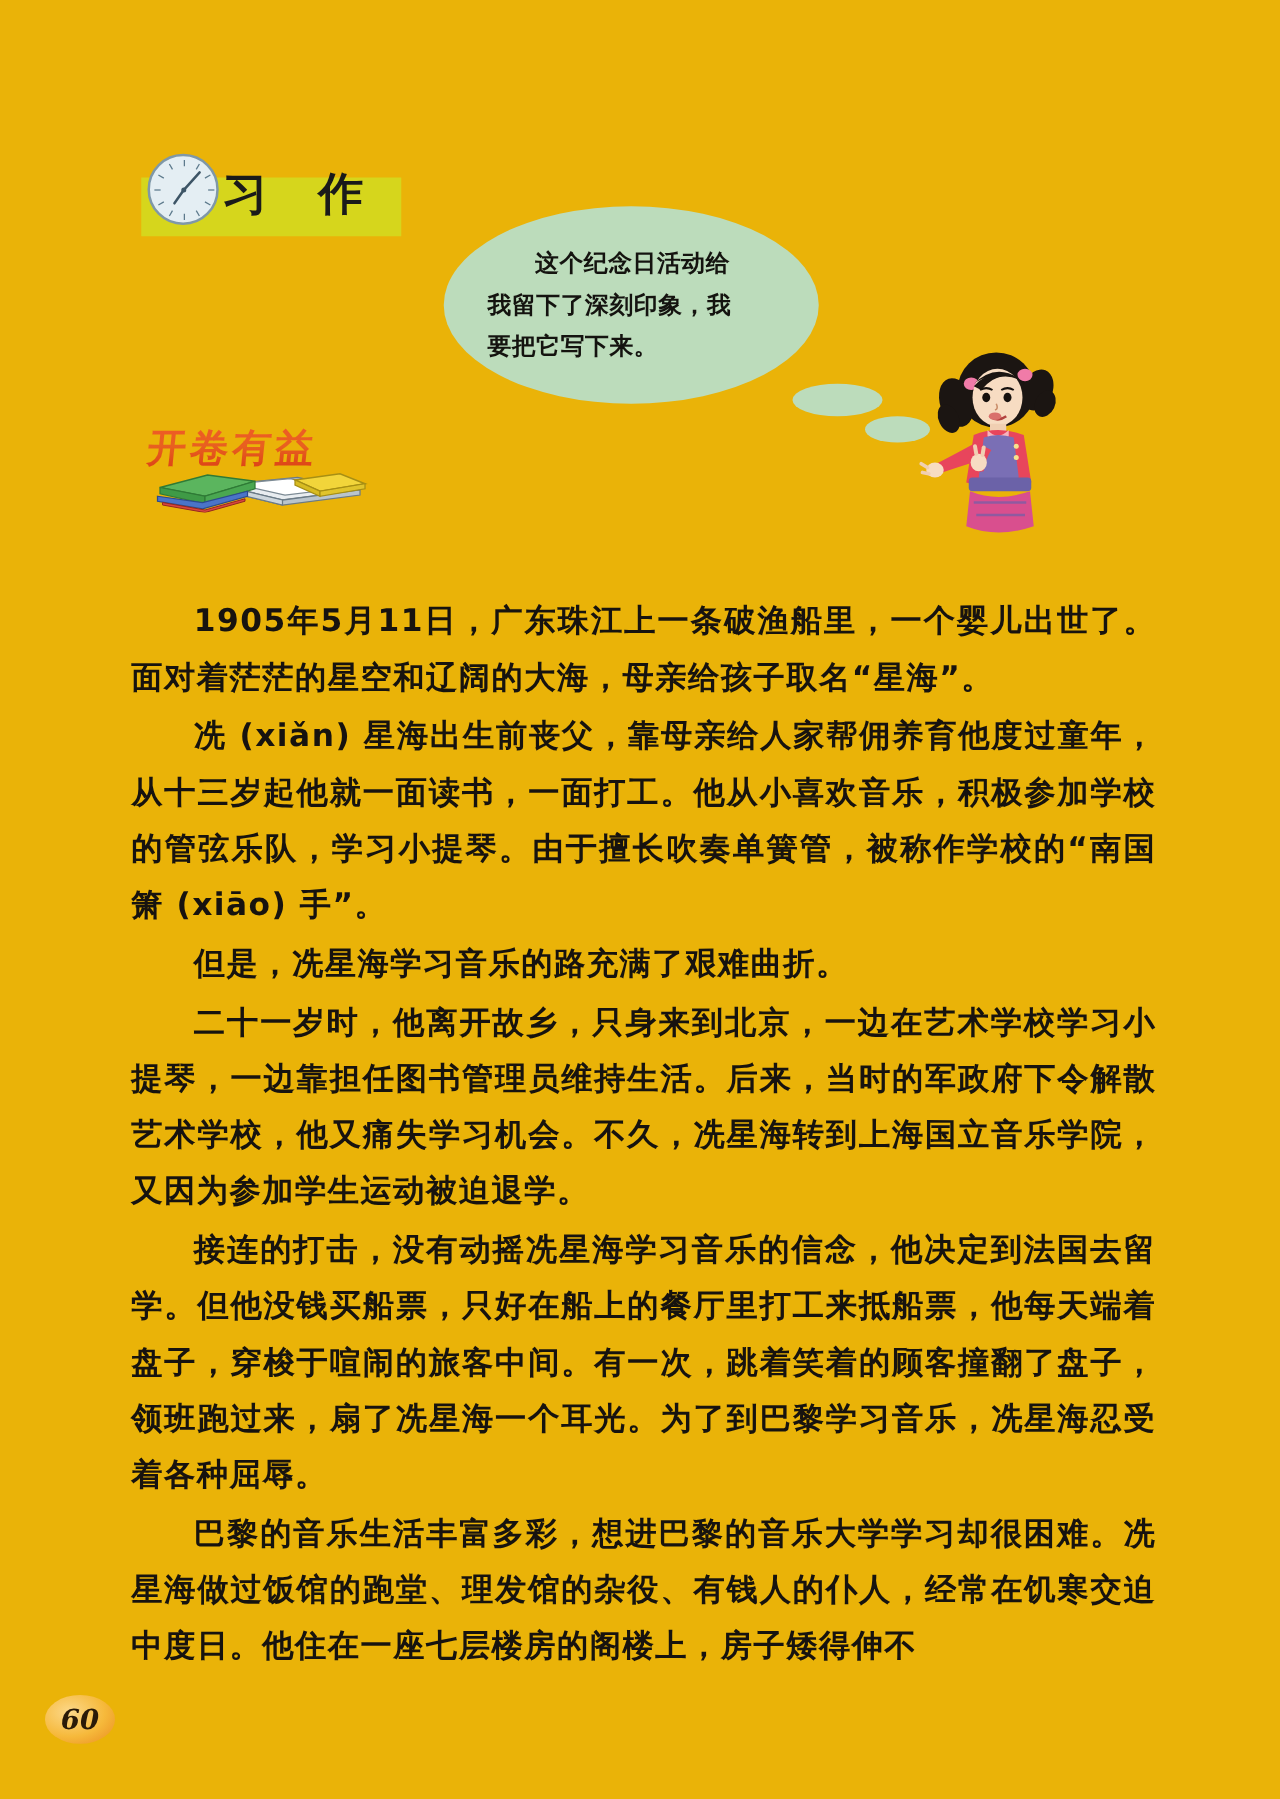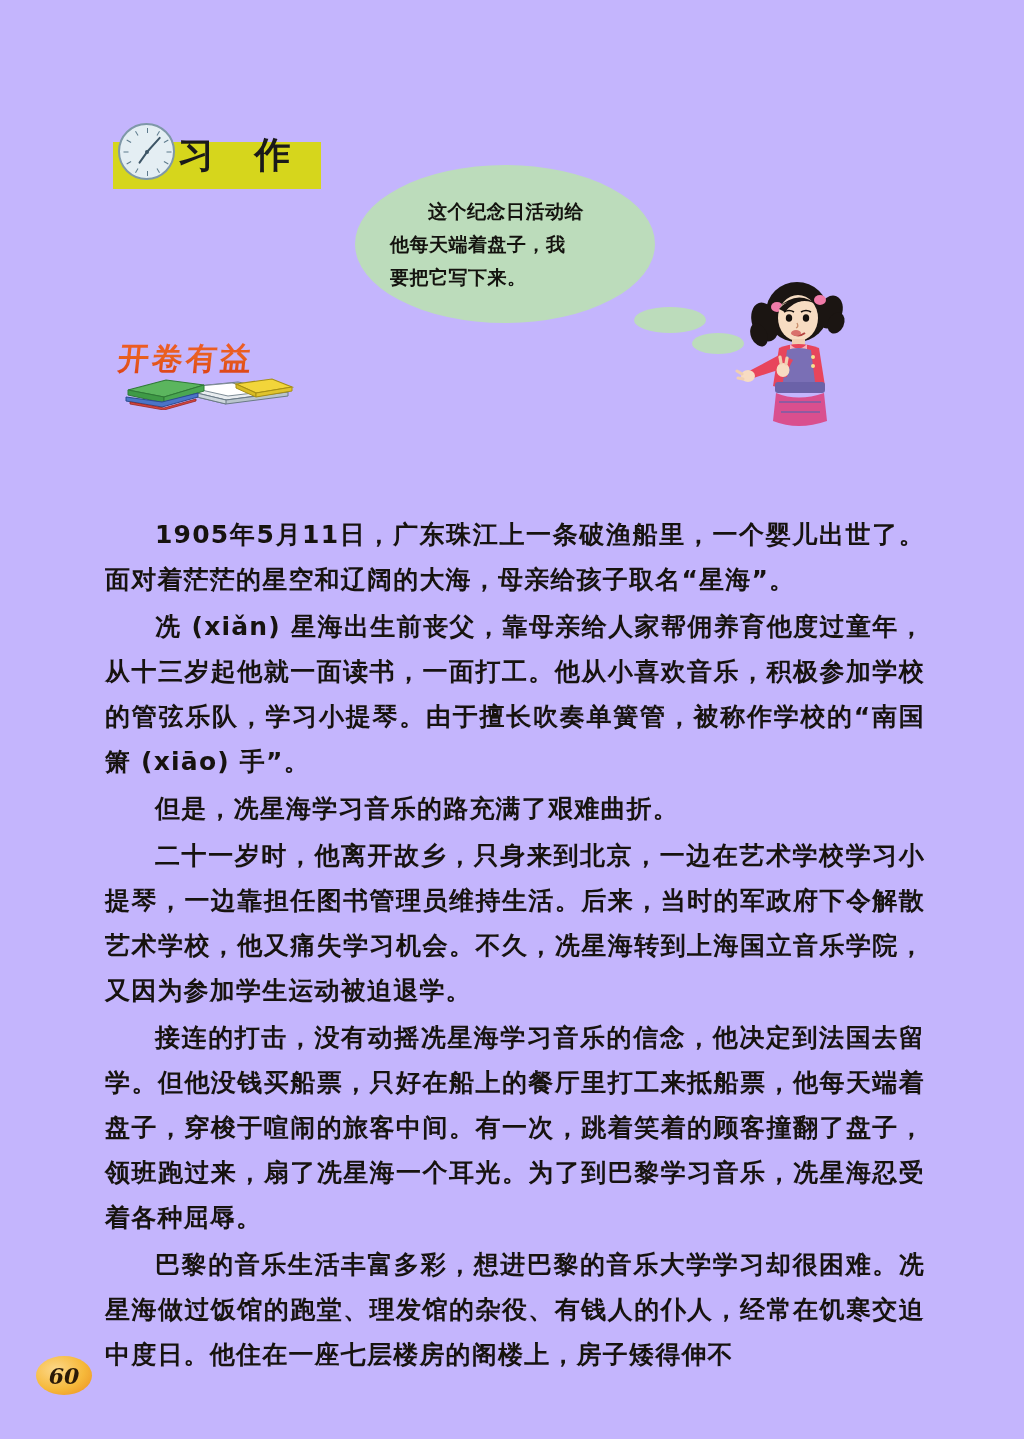--- a/index.html
+++ b/index.html
@@ -14,21 +14,21 @@
     position: relative;
     overflow: hidden;
     font-family: "DejaVu Sans", "Liberation Sans", sans-serif;
     color: #15120f;
   }
 
   
   #page {
     position: absolute;
     inset: 0;
-    background: #c4b5fd;
+    background: #eab308;
   }
 
   
   #xizuo-banner {
     position: absolute;
     left: 113px;
     top: 142px;
     width: 208px;
     height: 47px;
     background: #d6d61c;
@@ -184,21 +184,21 @@
     top: 430px;
     text-align: center;
     font-size: 31px;
     font-weight: 700;
     letter-spacing: 2px;
     color: #1a1a1a;
   }
   #article-body {
     position: absolute;
     left: 105px;
-    top: 512px;
+    top: 474px;
     width: 820px;
   }
   .para {
     margin: 0 0 2px 0;
     font-size: 25px;
     line-height: 45px;
     text-align: justify;
     text-justify: inter-ideograph;
     letter-spacing: 1.2px;
     color: #17130f;
@@ -250,21 +250,21 @@
     <span class="hand-h"></span>
     <span class="hand-m"></span>
     <span class="pivot"></span>
   </div>
 
   <div id="xizuo-label">习 作</div>
 
   <div id="thought-bubble">
     <div id="thought-bubble-text">
       <span class="indent">这个纪念日活动给</span><br>
-      <span>他每天端着盘子，我</span><br>
+      <span>我留下了深刻印象，我</span><br>
       <span>要把它写下来。</span>
     </div>
   </div>
   <div class="bubble-dot" id="bubble-dot-1"></div>
   <div class="bubble-dot" id="bubble-dot-2"></div>
 
   <div id="girl-illustration">
     <svg viewBox="0 0 130 160" width="130" height="160">
 
       <ellipse cx="62" cy="34" rx="31" ry="30" fill="#1b1512"></ellipse>

